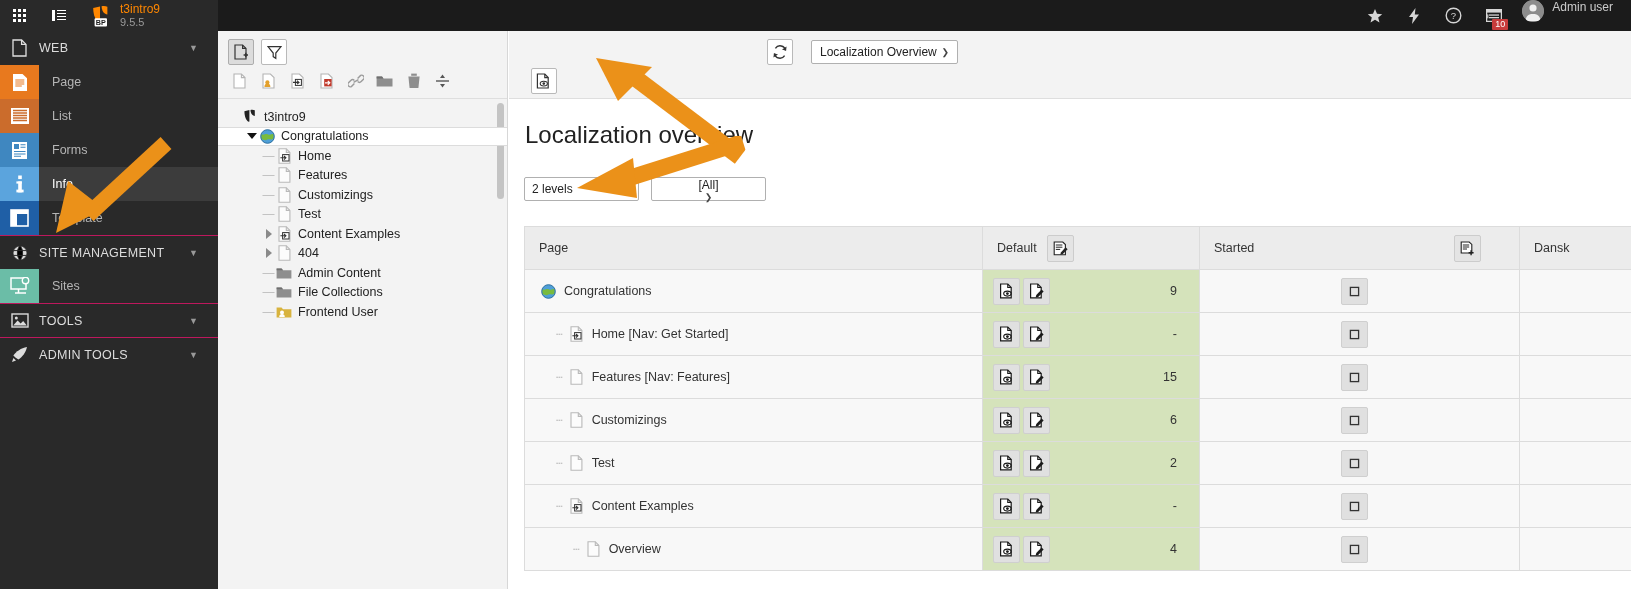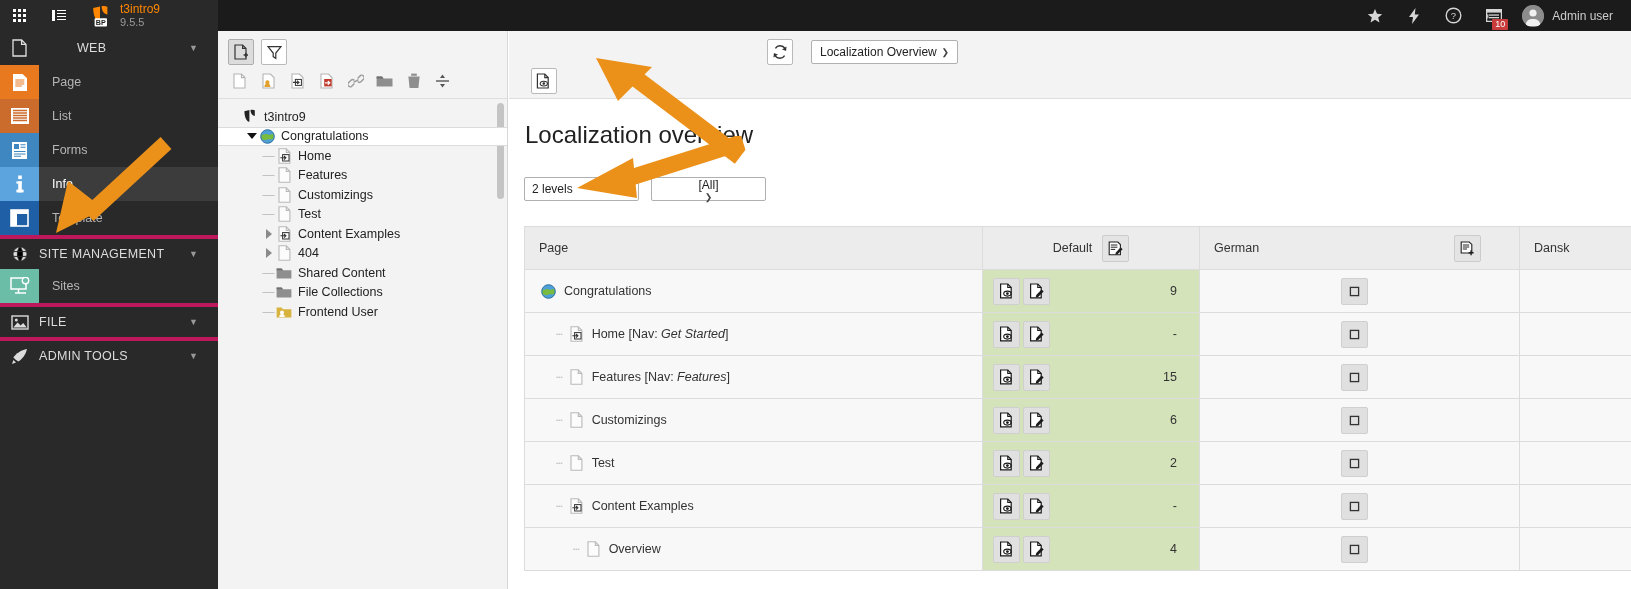--- a/index.html
+++ b/index.html
@@ -54,34 +54,34 @@
   .tr-item svg { display:block; }
   .badge {
     position:absolute; bottom:1px; right:6px;
     background:#c83c3c; color:#fff; font-size:9px; line-height:11px;
     padding:0 3px; border-radius:1px; min-width:14px; text-align:center;
   }
   .avatar {
     width:22px; height:22px; border-radius:50%; background:#8c8c8c;
     display:flex; align-items:center; justify-content:center; overflow:hidden; flex:none;
   }
-  .user-chip { display:flex; align-items:center; gap:8px; padding:0 10px 0 8px; height:31px; cursor:pointer; }
+  .user-chip { display:flex; gap:8px; padding:0 10px 0 8px; height:31px; cursor:pointer; }
   .user-name { color:#ccc; font-size:12px; }
 
   
   .sidebar {
     position:absolute; left:0; top:31px; width:218px; height:558px;
     background:#292929; overflow:hidden;
   }
   .sb-section {
     display:flex; align-items:center; height:34px; padding-left:0;
     color:#ddd; position:relative; cursor:pointer;
-    border-top:4px solid #be185d;
-  }
-  .sb-section:first-child { border-top:none;gap:38px; }
+    border-top:1px solid #be185d;
+  }
+  .sb-section:first-child { border-top:none; }
   .sb-sec-icon { width:39px; height:34px; display:flex; align-items:center; justify-content:center; color:#ddd; flex:none;}
   .sb-sec-label { font-size:12.5px; letter-spacing:.3px; color:#ddd; }
   .sb-caret { position:absolute; right:20px; top:50%; transform:translateY(-50%); color:#999; font-size:9px; }
 
   .sb-item {
     display:flex; align-items:center; height:34px; cursor:pointer; position:relative;
   }
   .sb-item.active { background:#3c3c3c; }
   .sb-tile {
     width:39px; height:34px; flex:none; display:flex; align-items:center; justify-content:center;
@@ -160,21 +160,21 @@
 
   
   .tbl { margin-top:25px; width:1107px; border-collapse:collapse; table-layout:fixed; }
   .tbl th {
     background:#ececec; border:1px solid #dcdcdc; border-left:none;
     height:43px; font-weight:400; font-size:12.5px; color:#333;
     text-align:left; padding:0 14px; vertical-align:middle;
   }
   .tbl th:first-child { border-left:1px solid #dcdcdc; }
   .th-inner { display:flex; align-items:center; justify-content:space-between; }
-  .th-inner.def { justify-content:center; gap:10px; }
+  .th-inner.def { justify-content:flex-start; gap:10px; }
   .tbl td {
     border:1px solid #dcdcdc; border-left:none; height:43px; padding:0 14px;
     font-size:12.5px; color:#333; vertical-align:middle;
   }
   .tbl td:first-child { border-left:1px solid #dcdcdc; }
   .cell-page { display:flex; align-items:center; }
   .indent { display:inline-block; }
   .dots { color:#b5b5b5; font-size:11px; letter-spacing:0px; padding-right:4px; }
   .pg-icon { width:19px; height:19px; display:inline-flex; align-items:center; justify-content:center; flex:none; margin-right:6px;}
   .td-default { background:#d5e3bb; text-align:right; padding-right:22px; }
@@ -190,21 +190,21 @@
     width:27px; height:27px; background:#e0e0e0; border:1px solid #cfcfcf; border-radius:2px;
     display:inline-flex; align-items:center; justify-content:center; cursor:pointer;
   }
   .hdr-btn {
     width:27px; height:27px; background:#e4e4e4; border:1px solid #cccccc; border-radius:2px;
     display:inline-flex; align-items:center; justify-content:center; cursor:pointer; flex:none;
   }
 
   
   .arrow { position:absolute; pointer-events:none; }
-  .italic { font-style:italic; }
+  .italic { }
 </style>
 </head>
 <body>
 
 <div id="app">
 
   <div class="topbar">
     <div class="topbar-left">
       <div class="tb-icon">
         <span class="grid-glyph">
@@ -379,21 +379,21 @@
 
 
     <div class="sb-section">
       <span class="sb-sec-icon">
         <svg width="18" height="15" viewBox="0 0 18 15">
             <rect x="1" y="1" width="16" height="13" fill="none" stroke="#dcdcdc" stroke-width="1.4"></rect>
             <circle cx="5.3" cy="5" r="1.5" fill="#dcdcdc"></circle>
             <path d="M2.2 12.4 L6.6 7.4 L9.6 10.6 L12.2 8 L15.8 12.4 Z" fill="#dcdcdc"></path>
           </svg>
       </span>
-      <span class="sb-sec-label">FILE</span>
+      <span class="sb-sec-label">TOOLS</span>
       <span class="sb-caret">▼</span>
     </div>
 
 
     <div class="sb-section">
       <span class="sb-sec-icon">
         <svg width="17" height="17" viewBox="0 0 17 17">
             <path d="M16 1 C10 2 5 5.5 2.4 9.6 L4.4 11.6 L7.4 13.6 C11.4 11 15 6 16 1 Z" fill="#dcdcdc"></path>
             <path d="M2.4 12 L1 16 L5 14.6 Z" fill="#dcdcdc"></path>
           </svg>
@@ -572,21 +572,21 @@
             <span class="tlabel">404</span>
           </div>
           <div class="tnode" style="padding-left: 44px;">
             <span class="tline">—</span>
             <span class="ticon">
               <svg width="16" height="14" viewBox="0 0 16 14">
                 <path d="M0.6 2.6 h5 l1.4 1.7 h8.4 V12.4 H0.6 Z" fill="#8e8e8e"></path>
                 <path d="M0.6 2.6 h5 l1.4 1.7 H0.6 Z" fill="#6f6f6f"></path>
               </svg>
             </span>
-            <span class="tlabel">Shared Content</span>
+            <span class="tlabel">Admin Content</span>
           </div>
           <div class="tnode" style="padding-left: 44px;">
             <span class="tline">—</span>
             <span class="ticon">
               <svg width="16" height="14" viewBox="0 0 16 14">
                 <path d="M0.6 2.6 h5 l1.4 1.7 h8.4 V12.4 H0.6 Z" fill="#8e8e8e"></path>
                 <path d="M0.6 2.6 h5 l1.4 1.7 H0.6 Z" fill="#6f6f6f"></path>
               </svg>
             </span>
             <span class="tlabel">File Collections</span>
@@ -668,21 +668,21 @@
                   <svg width="15" height="15" viewBox="0 0 15 15">
                       <path d="M1.2 1 h8.6 L12.4 3.6 V13.8 H1.2 Z" fill="#fff" stroke="#222" stroke-width="1.1"></path>
                       <path d="M2.8 4 h6.6 M2.8 6.2 h6.6 M2.8 8.4 h4.4" stroke="#222" stroke-width="1"></path>
                       <path d="M12.6 6.2 L14.6 8.2 L9.6 13.2 L7.2 13.8 L7.9 11.4 Z" fill="#222"></path>
                     </svg>
                 </span>
               </span>
             </th>
             <th>
               <span class="th-inner">
-                <span>German</span>
+                <span>Started</span>
                 <span class="hdr-btn" style="margin-right:24px">
                   <svg width="15" height="15" viewBox="0 0 15 15">
                       <path d="M1.2 1 h8 L11.8 3.4 V12 H1.2 Z" fill="#fff" stroke="#222" stroke-width="1.1"></path>
                       <path d="M2.8 4 h6.4 M2.8 6 h6.4 M2.8 8 h4.2" stroke="#222" stroke-width="1"></path>
                       <path d="M8.6 11.8 h5 M11.1 9.3 v5" stroke="#222" stroke-width="1.4"></path>
                     </svg>
                 </span>
               </span>
             </th>
             <th>

